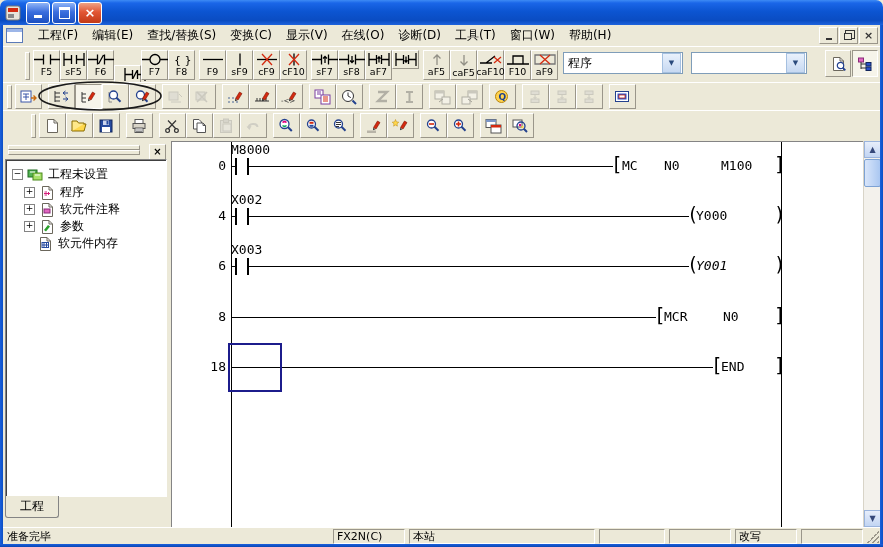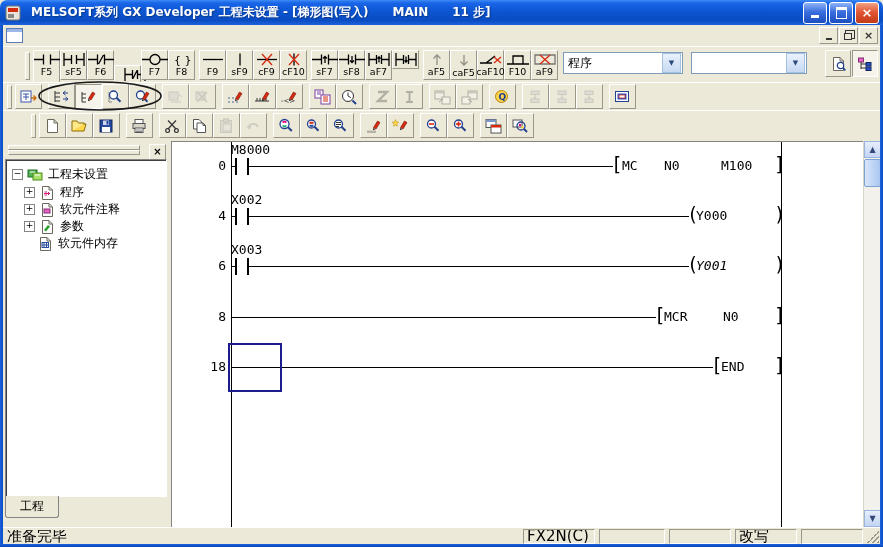--- a/index.html
+++ b/index.html
@@ -81,21 +81,21 @@
     border-left:1px solid #d8d4c8;}
   .sc-btn{position:absolute;left:0;width:17px;height:17px;background:linear-gradient(180deg,#e7eefb,#c2d5f3);
     border:1px solid #9ab4dd;box-sizing:border-box;display:flex;align-items:center;justify-content:center;
     font-size:8px;color:#35487a;}
   #sc-thumb{position:absolute;left:0;top:18px;width:17px;height:28px;border:1px solid #7da2d4;box-sizing:border-box;
     background:linear-gradient(90deg,#d8e5fa,#aac7f1);border-radius:2px;}
   
   #statusbar{position:absolute;left:0px;top:527px;width:883px;height:17px;background:#ece9d8;
     border-top:1px solid #fff;display:flex;align-items:center;padding:1px 4px 1px 3px;box-sizing:border-box;gap:4px;}
   .st-pane{height:15px;border:1px solid;border-color:#9a968a #fff #fff #9a968a;box-sizing:border-box;
-    font-size:15px;padding:0px 3px;white-space:nowrap;overflow:hidden;display:flex;align-items:center;}
+    font-size:11px;padding:0px 3px;white-space:nowrap;overflow:hidden;display:flex;align-items:center;}
   #st-ready{flex:1;border-color:transparent;}
   #st-grip{width:12px;height:12px;align-self:flex-end;
     background:linear-gradient(135deg,transparent 50%,#9a968a 50%,#9a968a 58%,transparent 58%,transparent 70%,#9a968a 70%,#9a968a 78%,transparent 78%,transparent 90%,#9a968a 90%);}
   
   .frame{position:absolute;background:linear-gradient(90deg,#1a60dd,#0c4fc4);}
   #fr-l{left:0;top:25px;width:3px;height:522px;}
   #fr-r{left:880px;top:25px;width:3px;height:522px;}
   #fr-b{left:0;top:544px;width:883px;height:3px;background:linear-gradient(180deg,#1a60dd,#0a46b4);}
   #annot-ellipse{position:absolute;pointer-events:none;}
 </style>
@@ -103,34 +103,45 @@
 <body>
 
 <div id="app">
 
   <div id="titlebar">
     <span class="tree-ico" id="app-icon"><svg width="17" height="16" viewBox="0 0 17 16">
           <rect x="1" y="1" width="14" height="14" rx="2" fill="#e8e4da" stroke="#777"></rect>
           <rect x="3" y="3" width="10" height="4" fill="#d42a10"></rect>
           <rect x="3" y="9" width="6" height="4" fill="#888"></rect>
         </svg></span>
-    <span id="title-text">MELSOFT系列 GX Developer 工程未设置 - [梯形图(写入)　　MAIN　　11 步]</span>
     <span class="winbtn">
         <span class="g-minbar"></span>
       </span>
     <span class="winbtn">
         <span class="g-maxbox"></span>
       </span>
     <span class="winbtn close">
         <span class="g-x">×</span>
       </span>
   </div>
 
   <div id="menubar">
     <span id="mdi-icon"></span>
+    <span id="menu-items" style="display:flex;">
+        <span class="menu-item">工程(F)</span>
+        <span class="menu-item">编辑(E)</span>
+        <span class="menu-item">查找/替换(S)</span>
+        <span class="menu-item">变换(C)</span>
+        <span class="menu-item">显示(V)</span>
+        <span class="menu-item">在线(O)</span>
+        <span class="menu-item">诊断(D)</span>
+        <span class="menu-item">工具(T)</span>
+        <span class="menu-item">窗口(W)</span>
+        <span class="menu-item">帮助(H)</span>
+      </span>
     <span id="mdi-btns">
       <span class="mdibtn">
           <span class="g-minbar2"></span>
         </span>
       <span class="mdibtn">
           <span class="g-rest"></span>
         </span>
       <span class="mdibtn">
           <span class="g-x2">×</span>
         </span>
@@ -791,20 +802,21 @@
     <div id="vscroll">
       <div class="sc-btn" style="top:0;">▲</div>
       <div id="sc-thumb"></div>
       <div class="sc-btn" style="top:369px;">▼</div>
     </div>
   </div>
 
   <div id="statusbar">
     <span class="st-pane" id="st-ready">准备完毕</span>
   <span class="st-pane" style="width: 72px;">FX2N(C)</span>
+      <span class="st-pane" style="width: 186px;">本站</span>
       <span class="st-pane" style="width: 66px;"></span>
       <span class="st-pane" style="width: 62px;"></span>
       <span class="st-pane" style="width: 62px;">改写</span>
       <span class="st-pane" style="width: 62px;"></span>
       <span id="st-grip"></span>
     </div>
 
   <div id="fr-l" class="frame"></div>
   <div id="fr-r" class="frame"></div>
   <div id="fr-b" class="frame"></div>

